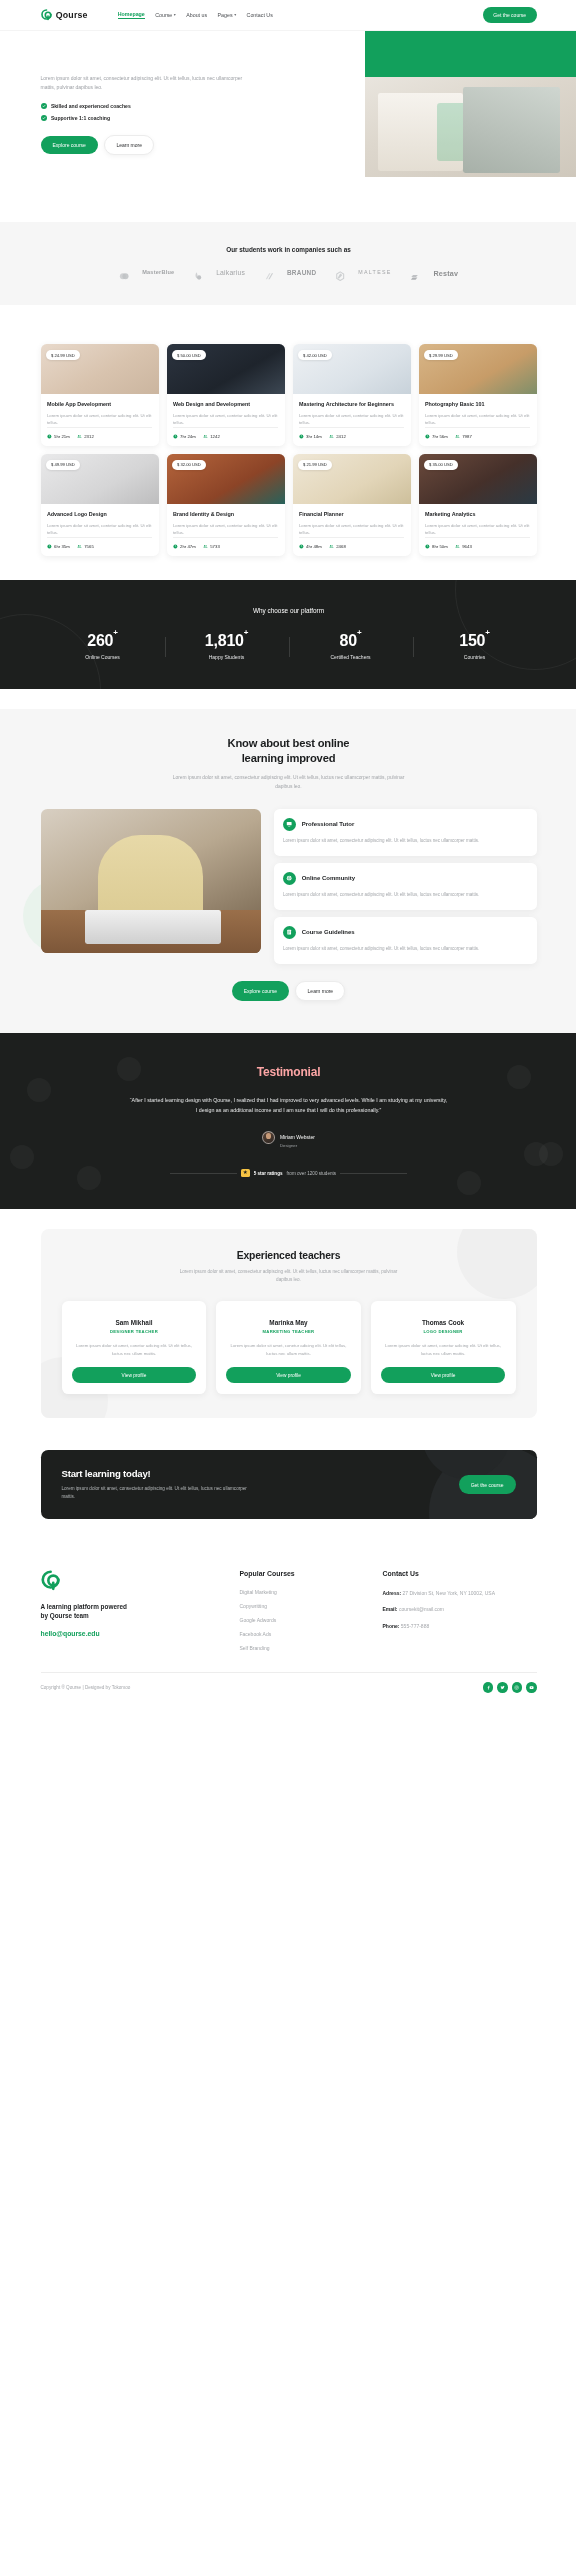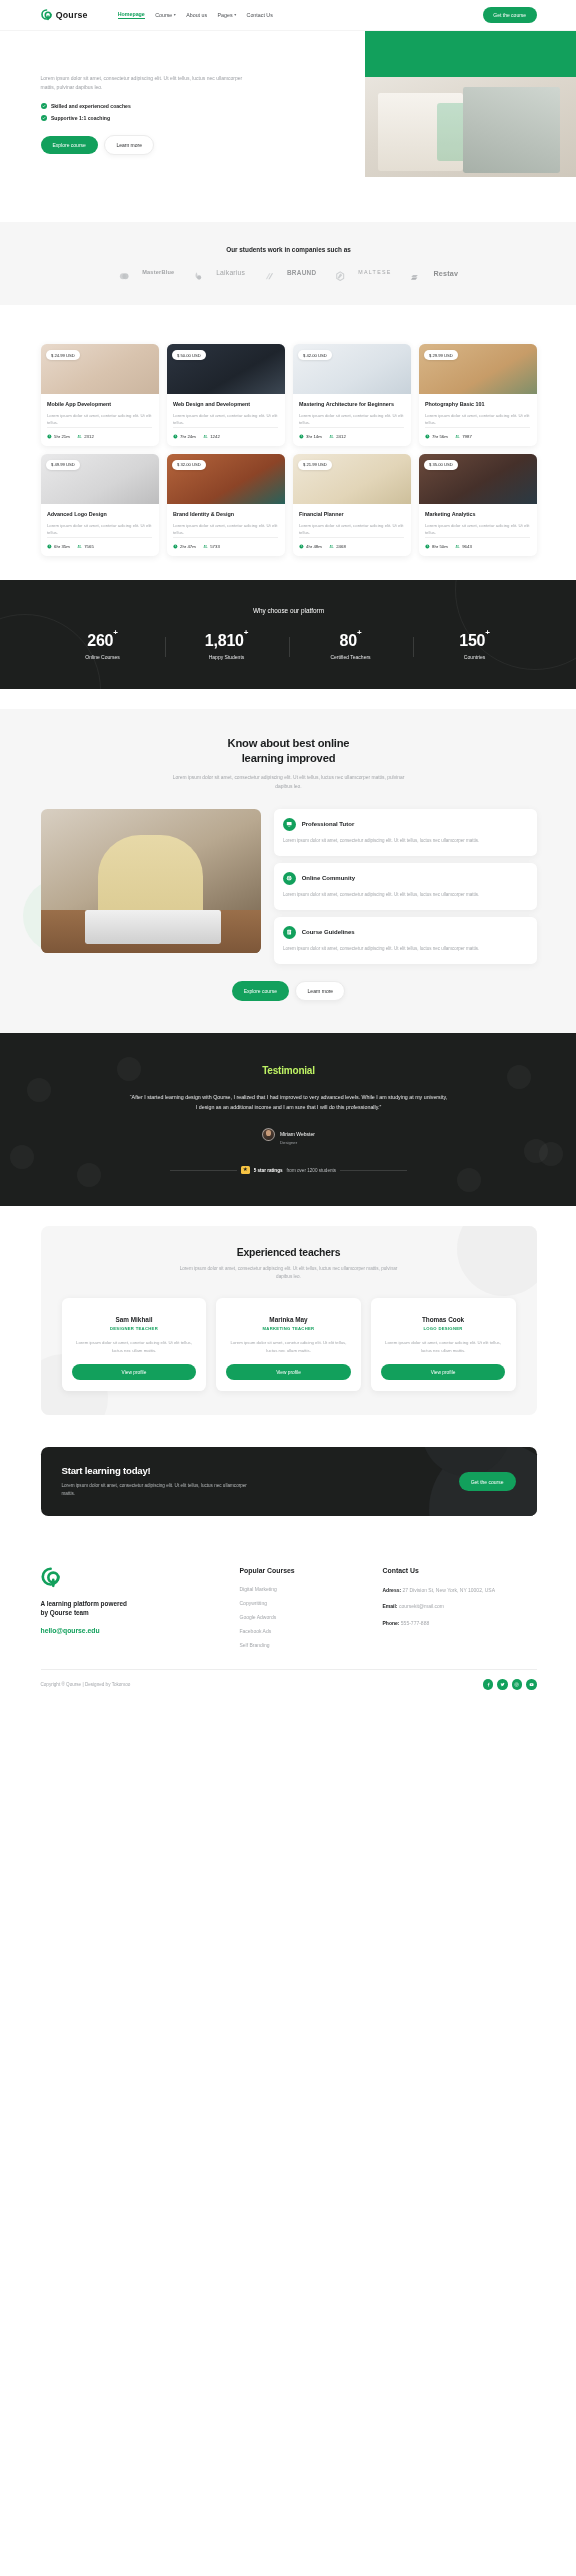--- a/index.html
+++ b/index.html
@@ -137,21 +137,21 @@
   .fcard-t{font-size:6px;font-weight:700;color:#1c1e20;}
   .fcard-d{margin-top:6.4px;font-size:4.5px;line-height:1.85;color:#a4a7ab;}
   .know-btns{margin-top:17.6px;display:flex;gap:6.4px;justify-content:center;position:relative;z-index:2;}
 
   
   .testi{background:#1d1f1e;padding:32px 0 32px;position:relative;overflow:hidden;}
   .testi .dots{position:absolute;inset:0;opacity:.35;
     background-image:radial-gradient(rgba(255,255,255,.07) 0.5px, transparent 0.5px);
     background-size:4px 4px;}
   .ghost{position:absolute;width:24px;height:24px;border-radius:50%;background:rgba(255,255,255,.04);}
-  .testi-h{position:relative;text-align:center;color:#bef264;font-size:10px;font-weight:700;letter-spacing:-0.2px;}
+  .testi-h{position:relative;text-align:center;color:#fca5a5;font-size:12px;font-weight:700;letter-spacing:-0.2px;}
   .quote{position:relative;margin:16px auto 0;max-width:320px;text-align:center;color:#e9eaeb;font-size:5.3px;line-height:1.95;}
   .author{position:relative;margin-top:11.2px;display:flex;align-items:center;justify-content:center;gap:4.8px;}
   .avatar{width:13px;height:13px;border-radius:50%;background:linear-gradient(160deg,#5c4638,#2e2622);border:1px solid rgba(255,255,255,.5);flex:none;position:relative;overflow:hidden;}
   .avatar:after{content:"";position:absolute;left:28%;top:14%;width:44%;height:52%;background:#c69a78;border-radius:50%;}
   .author-n{font-size:5px;color:#fff;}
   .author-r{font-size:4.3px;color:#9ea1a4;margin-top:1.2px;}
   .rating{position:relative;margin:21px auto 0;display:flex;align-items:center;justify-content:center;gap:4px;}
   .rule{height:0.8px;width:67px;background:rgba(255,255,255,.14);}
   .star{width:8.8px;height:8.8px;background:#f6c343;border-radius:1.6px;display:flex;align-items:center;justify-content:center;color:#1d1f1e;font-size:5.6px;line-height:1;flex:none;}
   .rating-t{font-size:4.6px;color:#fff;font-weight:700;white-space:nowrap;}

